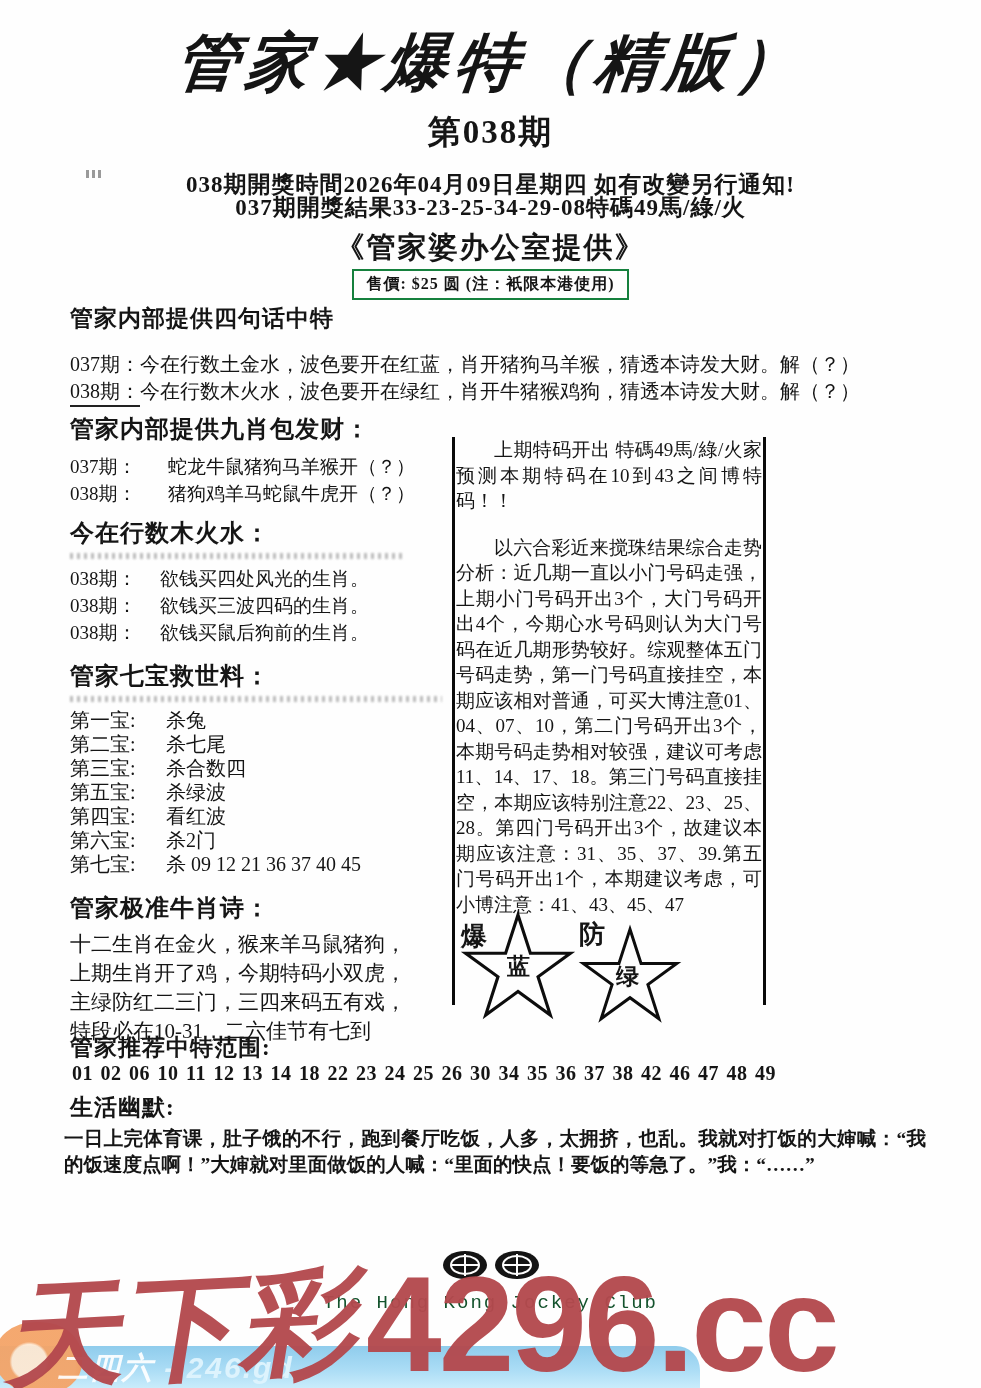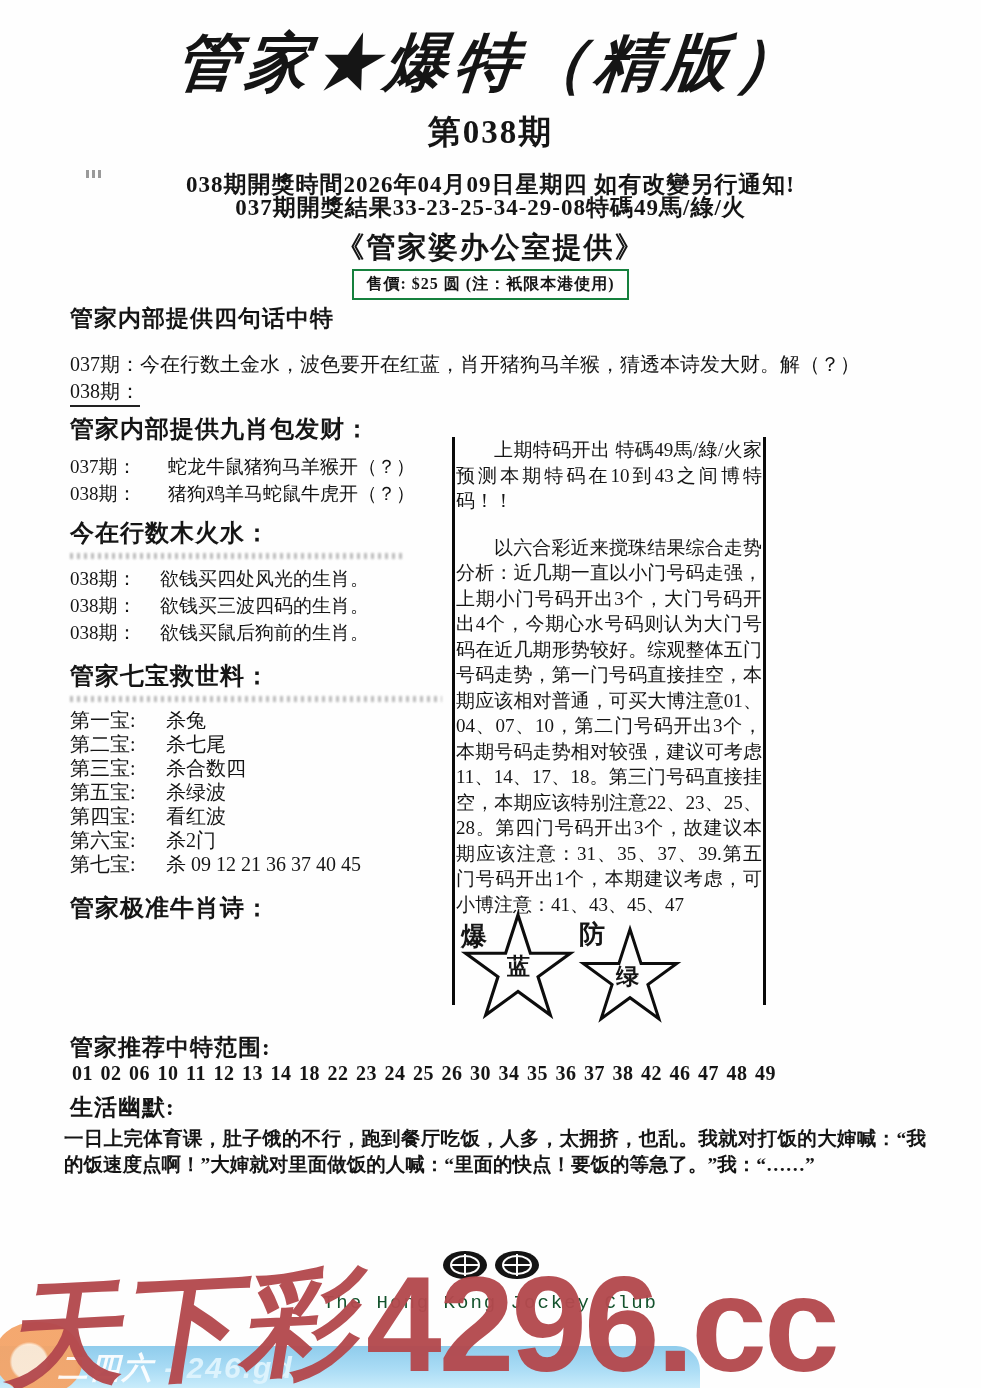--- a/index.html
+++ b/index.html
@@ -97,20 +97,21 @@
 
   <div class="abs sec1">
     <div class="h">管家内部提供四句话中特</div>
     <div class="rows">
       <div class="row">
         <span class="lbl">037期：</span>
         <span>今在行数土金水，波色要开在红蓝，肖开猪狗马羊猴，猜透本诗发大财。解（？）</span>
       </div>
       <div class="row">
         <span class="lbl u038">038期：</span>
+        <span>今在行数木火水，波色要开在绿红，肖开牛猪猴鸡狗，猜透本诗发大财。解（？）</span>
       </div>
     </div>
   </div>
 
   <div class="abs leftcol">
     <div class="h2">管家内部提供九肖包发财：</div>
     <div class="zrows">
       <div class="row">
         <span class="lbl">037期：</span>
         <span>蛇龙牛鼠猪狗马羊猴开（？）</span>
@@ -165,20 +166,26 @@
         <span class="lbl">第六宝:</span>
         <span>杀2门</span>
       </div>
       <div class="row">
         <span class="lbl">第七宝:</span>
         <span>杀 09 12 21 36 37 40 45</span>
       </div>
     </div>
 
     <div class="h2 mt16">管家极准牛肖诗：</div>
+    <div class="poem">
+      <div>十二生肖在金火，猴来羊马鼠猪狗，</div>
+      <div>上期生肖开了鸡，今期特码小双虎，</div>
+      <div>主绿防红二三门，三四来码五有戏，</div>
+      <div>特段必在10-31，二六佳节有七到</div>
+    </div>
   </div>
 
   <div class="abs rightcol">
     <p>上期特码开出 特碼49馬/綠/火家预测本期特码在10到43之间博特码！！</p>
     <p>以六合彩近来搅珠结果综合走势分析：近几期一直以小门号码走强，上期小门号码开出3个，大门号码开出4个，今期心水号码则认为大门号码在近几期形势较好。综观整体五门号码走势，第一门号码直接挂空，本期应该相对普通，可买大博注意01、04、07、10，第二门号码开出3个，本期号码走势相对较强，建议可考虑11、14、17、18。第三门号码直接挂空，本期应该特别注意22、23、25、28。第四门号码开出3个，故建议本期应该注意：31、35、37、39.第五门号码开出1个，本期建议考虑，可小博注意：41、43、45、47</p>
   </div>
 
   <div class="abs stars">
     <svg class="star-svg" style="left:0px;top:6px" width="126" height="112" viewBox="0 0 120 114">
       <polygon points="60,6 72.6,45 113.3,45 80.4,69 92.9,108 60,84 27.1,108 39.6,69 6.7,45 47.4,45" fill="#fefefe" stroke="#0d0d0d" stroke-width="3.2" stroke-linejoin="miter"></polygon>

